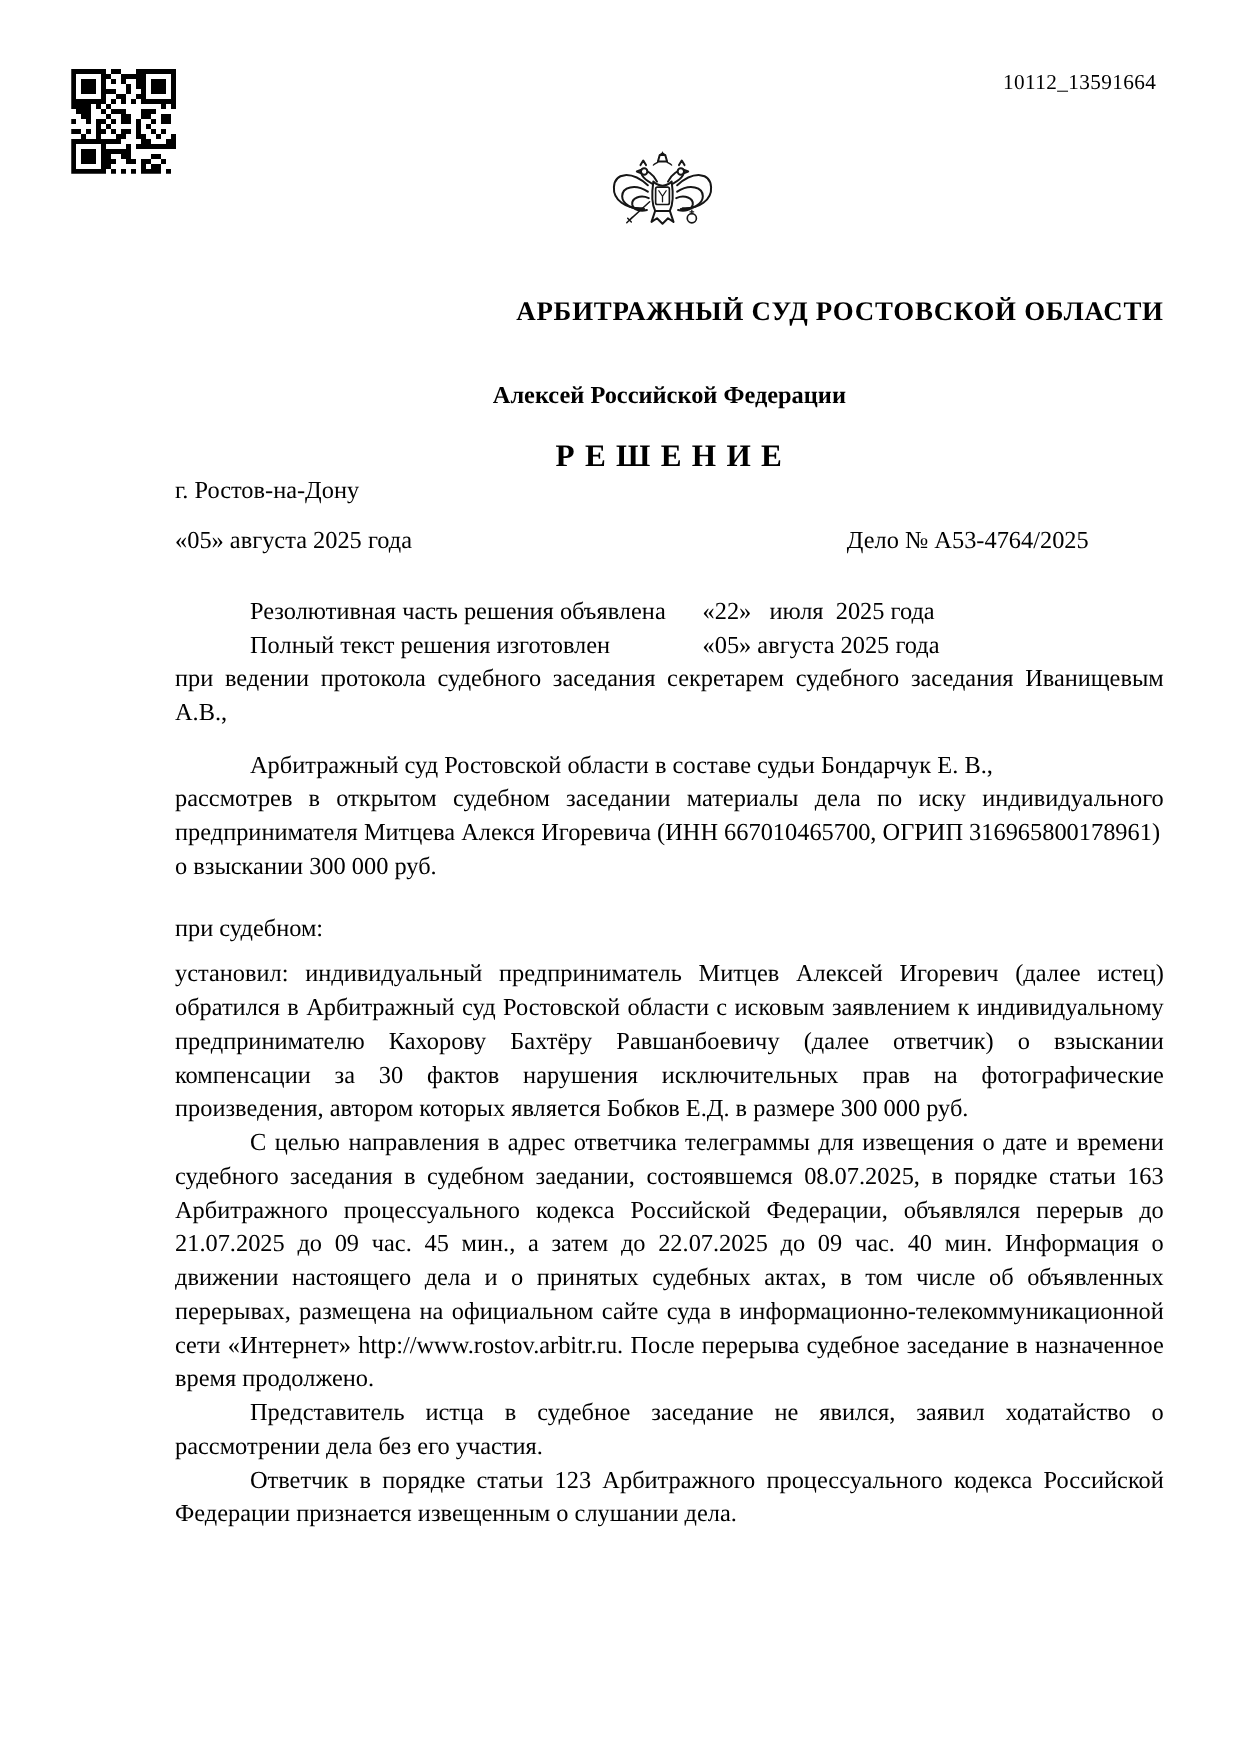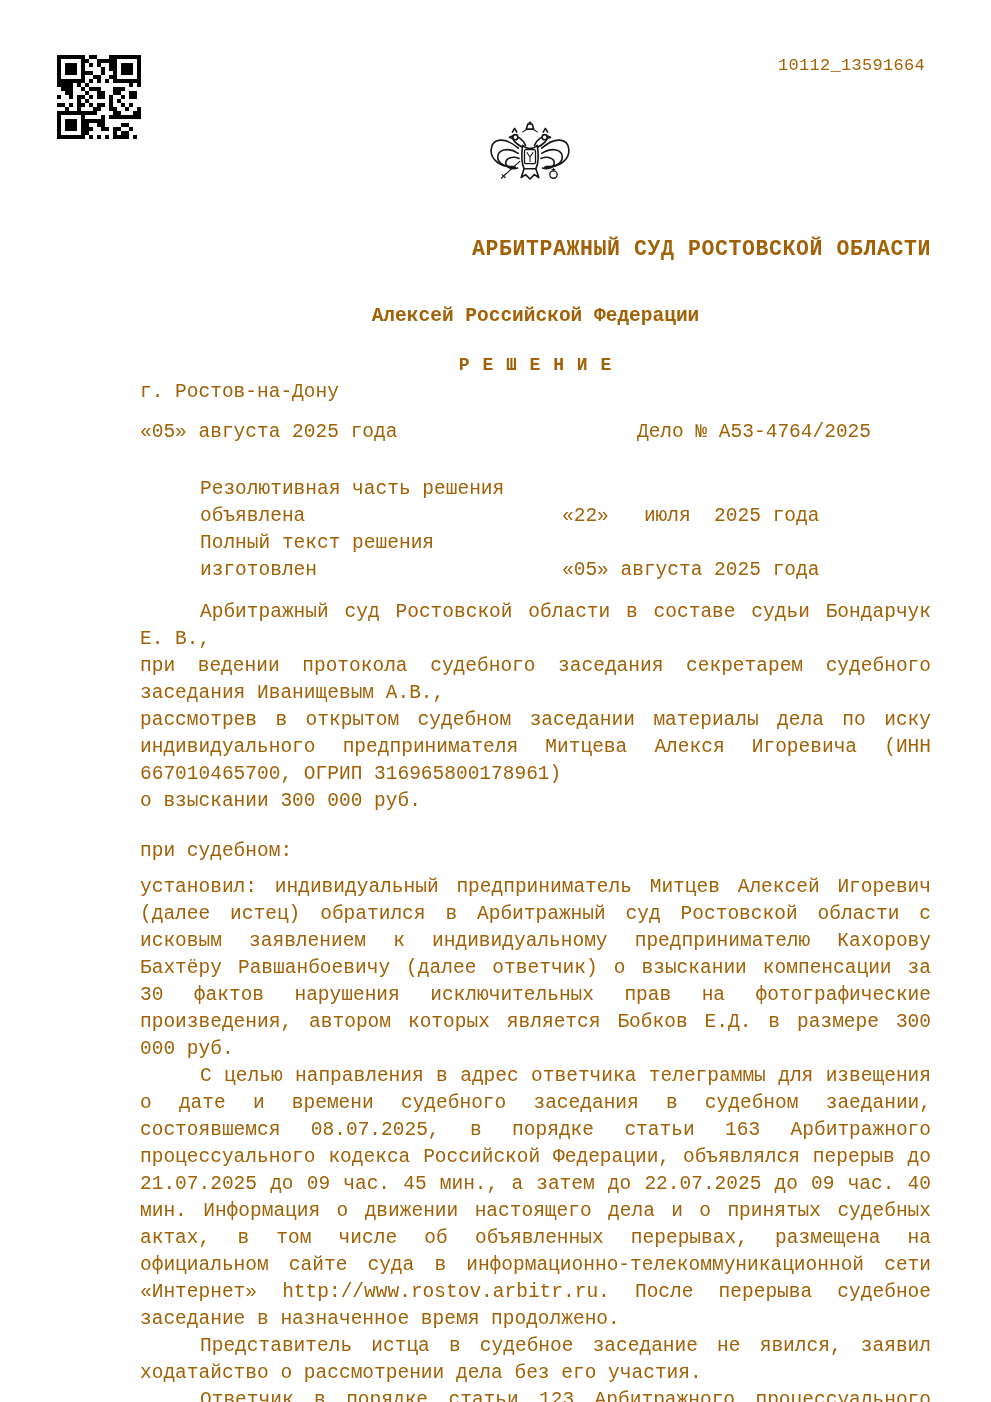--- a/index.html
+++ b/index.html
@@ -1,22 +1,22 @@
 <!DOCTYPE html>
 <html lang="ru"><head>
 <meta charset="utf-8">
 <style>
   html, body { margin: 0; padding: 0; background: #ffffff; }
   .page {
     position: relative;
     width: 991px;
     height: 1402px;
     background: #ffffff;
-    color: #a16207;
-    font-family: Liberation Mono, monospace;
+    color: #000000;
+    font-family: Liberation Serif, serif;
     overflow: hidden;
   }
   .qr {
     position: absolute;
     left: 57px;
     top: 55px;
     width: 84px;
     height: 84px;
   }
   .doc-id {
@@ -50,21 +50,21 @@
   }
   .in-name {
     margin-top: 41px;
     text-align: center;
     font-size: 19.5px;
     font-weight: bold;
   }
   .decision-title {
     margin-top: 22px;
     text-align: center;
-    font-size: 18px;
+    font-size: 25px;
     font-weight: bold;
     letter-spacing: 1px;
   }
   .city-line { }
   .date-row {
     margin-top: 13px;
     display: flex;
     justify-content: space-between;
   }
   .date-row .case-number { margin-right: 60px; }
@@ -145,22 +145,22 @@
 
     <div class="res-block">
       <div>
         <span class="res-label">Резолютивная часть решения объявлена</span><span class="res-value">«22»   июля  2025 года</span>
       </div>
       <div>
         <span class="res-label">Полный текст решения изготовлен</span><span class="res-value">«05» августа 2025 года</span>
       </div>
     </div>
 
+    <p class="para">при ведении протокола судебного заседания секретарем судебного заседания Иванищевым А.В.,</p>
     <p class="para indent first-para">Арбитражный суд Ростовской области в составе судьи Бондарчук Е. В.,</p>
-    <p class="para">при ведении протокола судебного заседания секретарем судебного заседания Иванищевым А.В.,</p>
     <p class="para">рассмотрев в открытом судебном заседании материалы дела по иску индивидуального предпринимателя Митцева Алекся Игоревича (ИНН 667010465700, ОГРИП 316965800178961)</p>
     <p class="para">о взыскании 300 000 руб.</p>
 
     <p class="para gap-top">при судебном:</p>
 
     <p class="para gap-top-sm">установил: индивидуальный предприниматель Митцев Алексей Игоревич (далее истец) обратился в Арбитражный суд Ростовской области с исковым заявлением к индивидуальному предпринимателю Кахорову Бахтёру Равшанбоевичу (далее ответчик) о взыскании компенсации за 30 фактов нарушения исключительных прав на фотографические произведения, автором которых является Бобков Е.Д. в размере 300 000 руб.</p>
     <p class="para indent">С целью направления в адрес ответчика телеграммы для извещения о дате и времени судебного заседания в судебном заедании, состоявшемся 08.07.2025, в порядке статьи 163 Арбитражного процессуального кодекса Российской Федерации, объявлялся перерыв до 21.07.2025 до 09 час. 45 мин., а затем до 22.07.2025 до 09 час. 40 мин. Информация о движении настоящего дела и о принятых судебных актах, в том числе об объявленных перерывах, размещена на официальном сайте суда в информационно-телекоммуникационной сети «Интернет» http://www.rostov.arbitr.ru. После перерыва судебное заседание в назначенное время продолжено.</p>
     <p class="para indent">Представитель истца в судебное заседание не явился, заявил ходатайство о рассмотрении дела без его участия.</p>
     <p class="para indent">Ответчик в порядке статьи 123 Арбитражного процессуального кодекса Российской Федерации признается извещенным о слушании дела.</p>
   </div>

